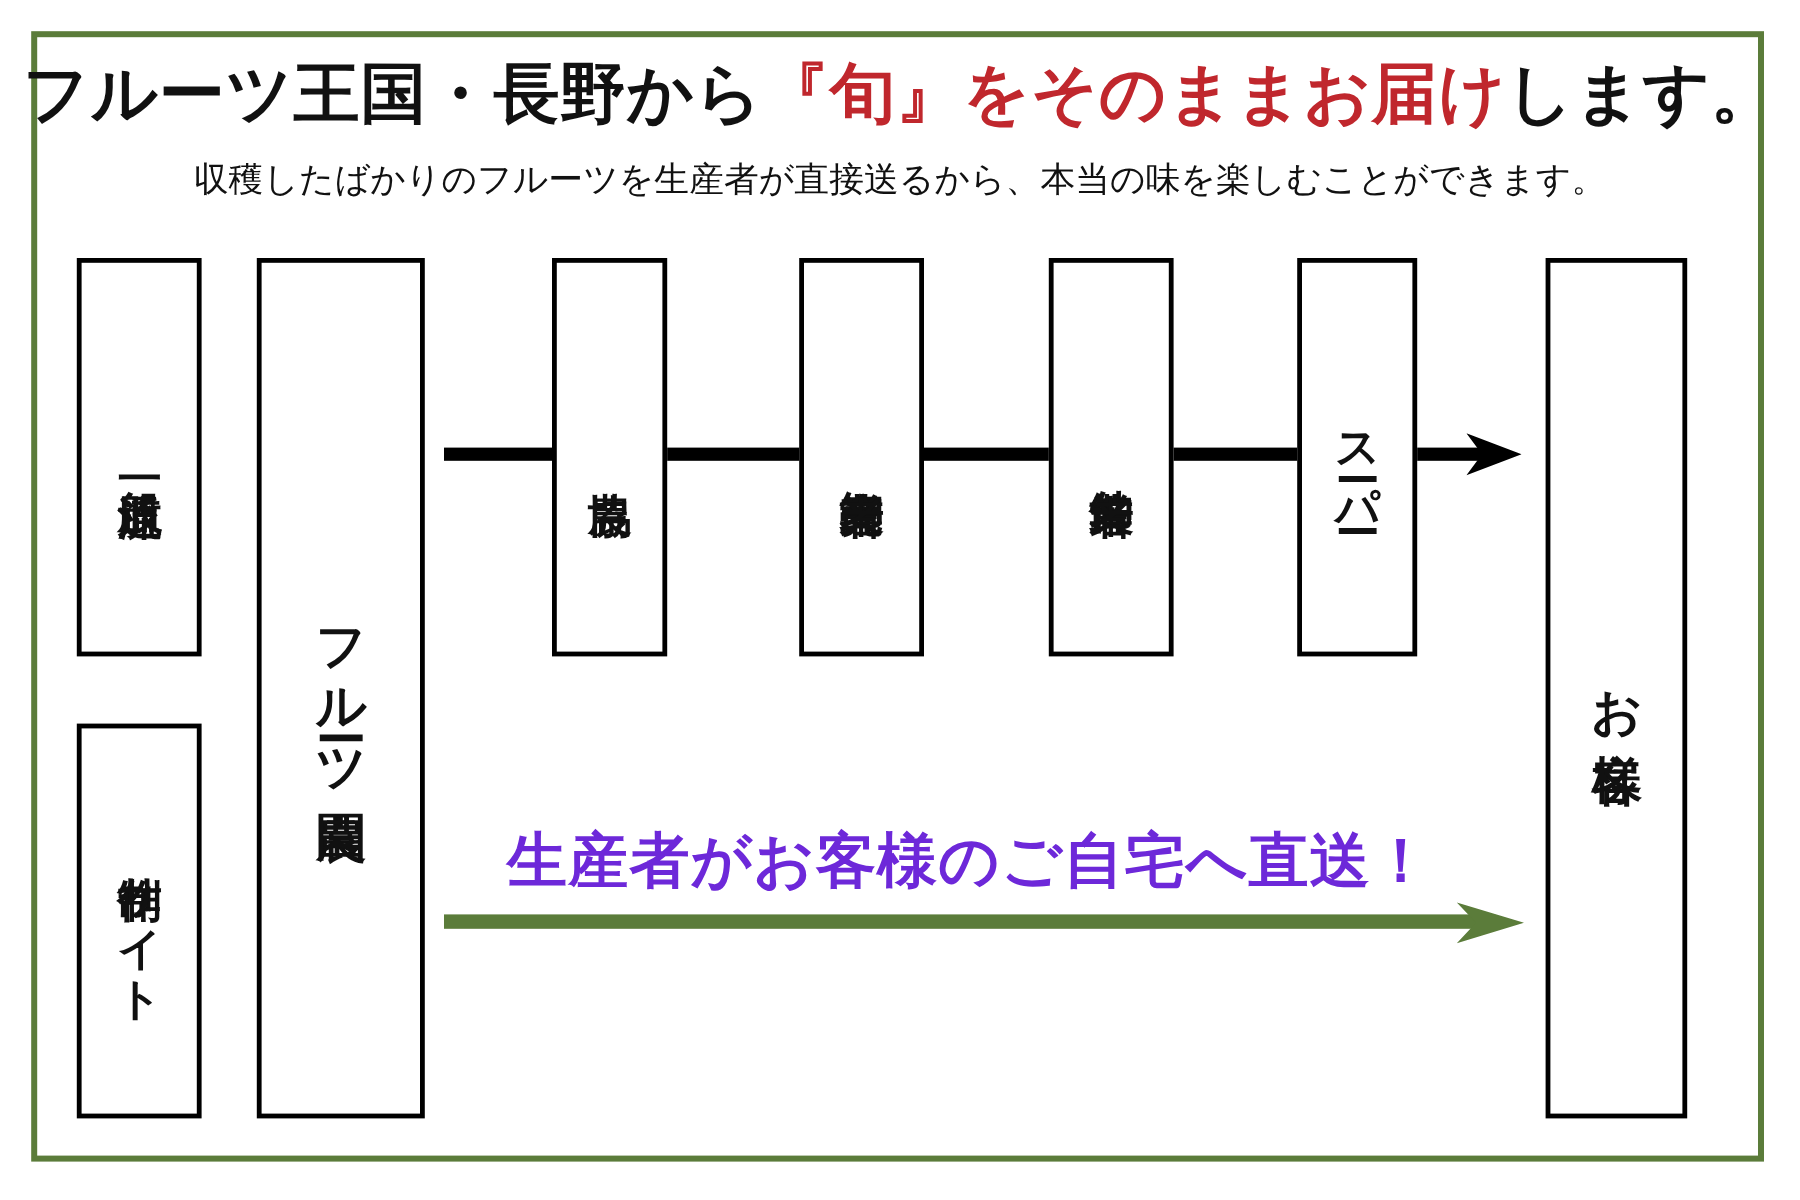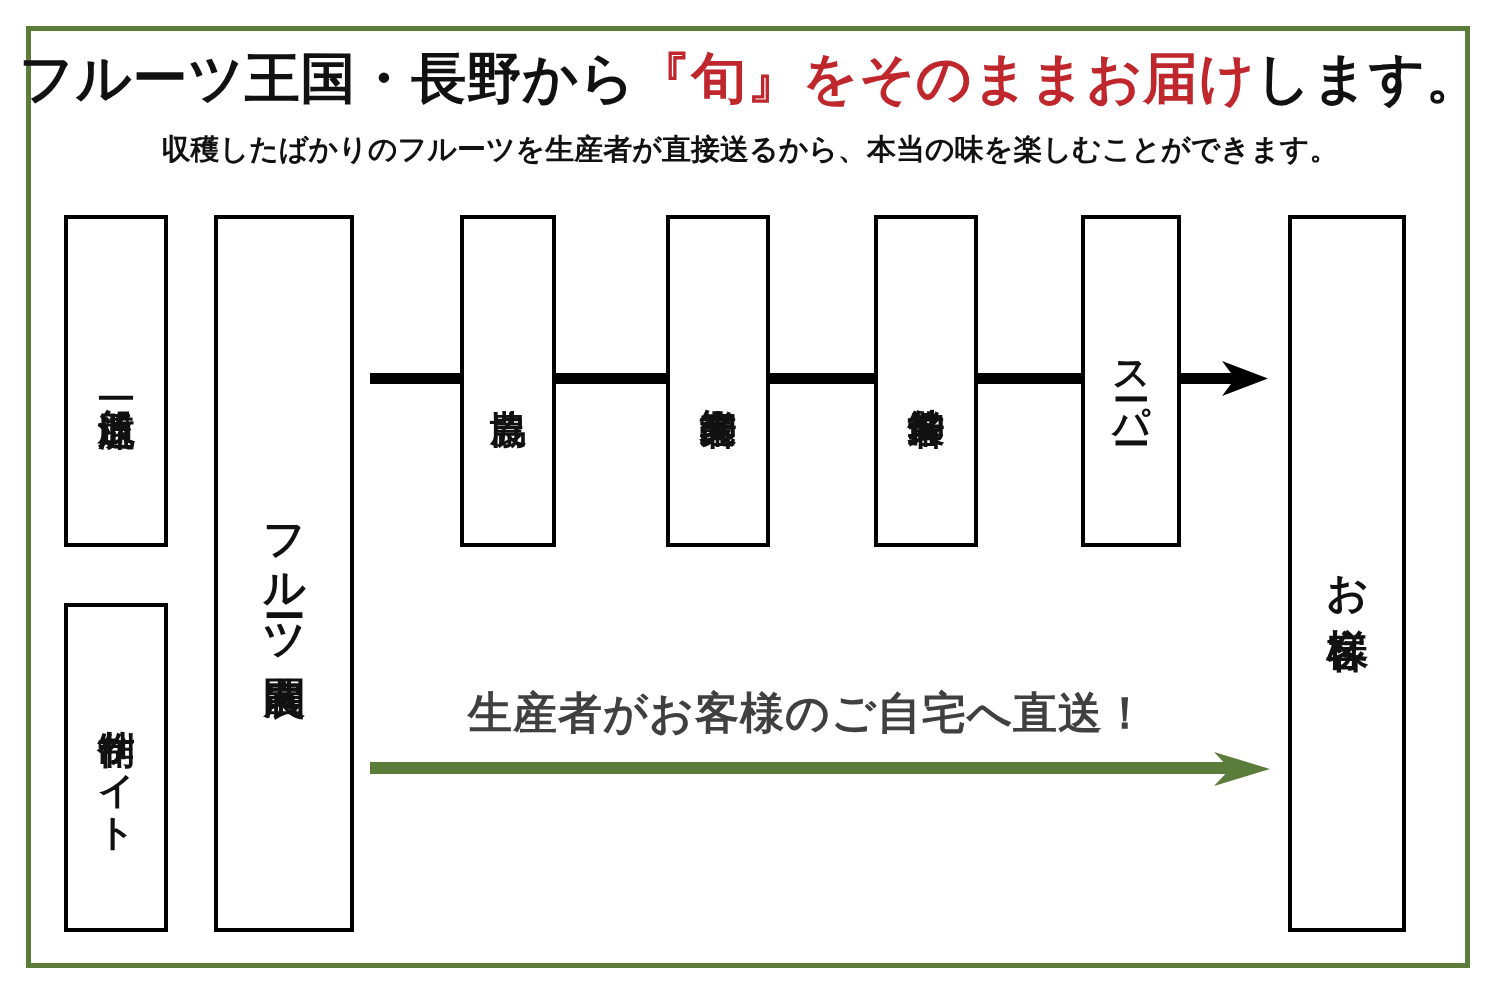--- a/index.html
+++ b/index.html
@@ -47,21 +47,21 @@
   .headline .accent {
     color: #c0272d;
   }
   .subhead {
     position: absolute;
     left: 0;
     top: 133px;
     width: 1500px;
     text-align: center;
     font-size: 29px;
-    font-weight: bold;
+    font-weight: normal;
     white-space: nowrap;
     color: #111111;
     line-height: 1.15;
   }
 
   
   .box {
     position: absolute;
     box-sizing: border-box;
     background: #ffffff;
@@ -140,23 +140,23 @@
     width: 56px;
     height: 50px;
     z-index: 4;
   }
   .green-caption {
     position: absolute;
     left: 370px;
     top: 684px;
     width: 876px;
     text-align: center;
-    font-size: 44px;
+    font-size: 50px;
     font-weight: bold;
-    color: #404040;
+    color: #6d28d9;
     white-space: nowrap;
     letter-spacing: 1px;
     z-index: 5;
   }
 </style>
 </head>
 <body>
 
 <div id="stage">
 

